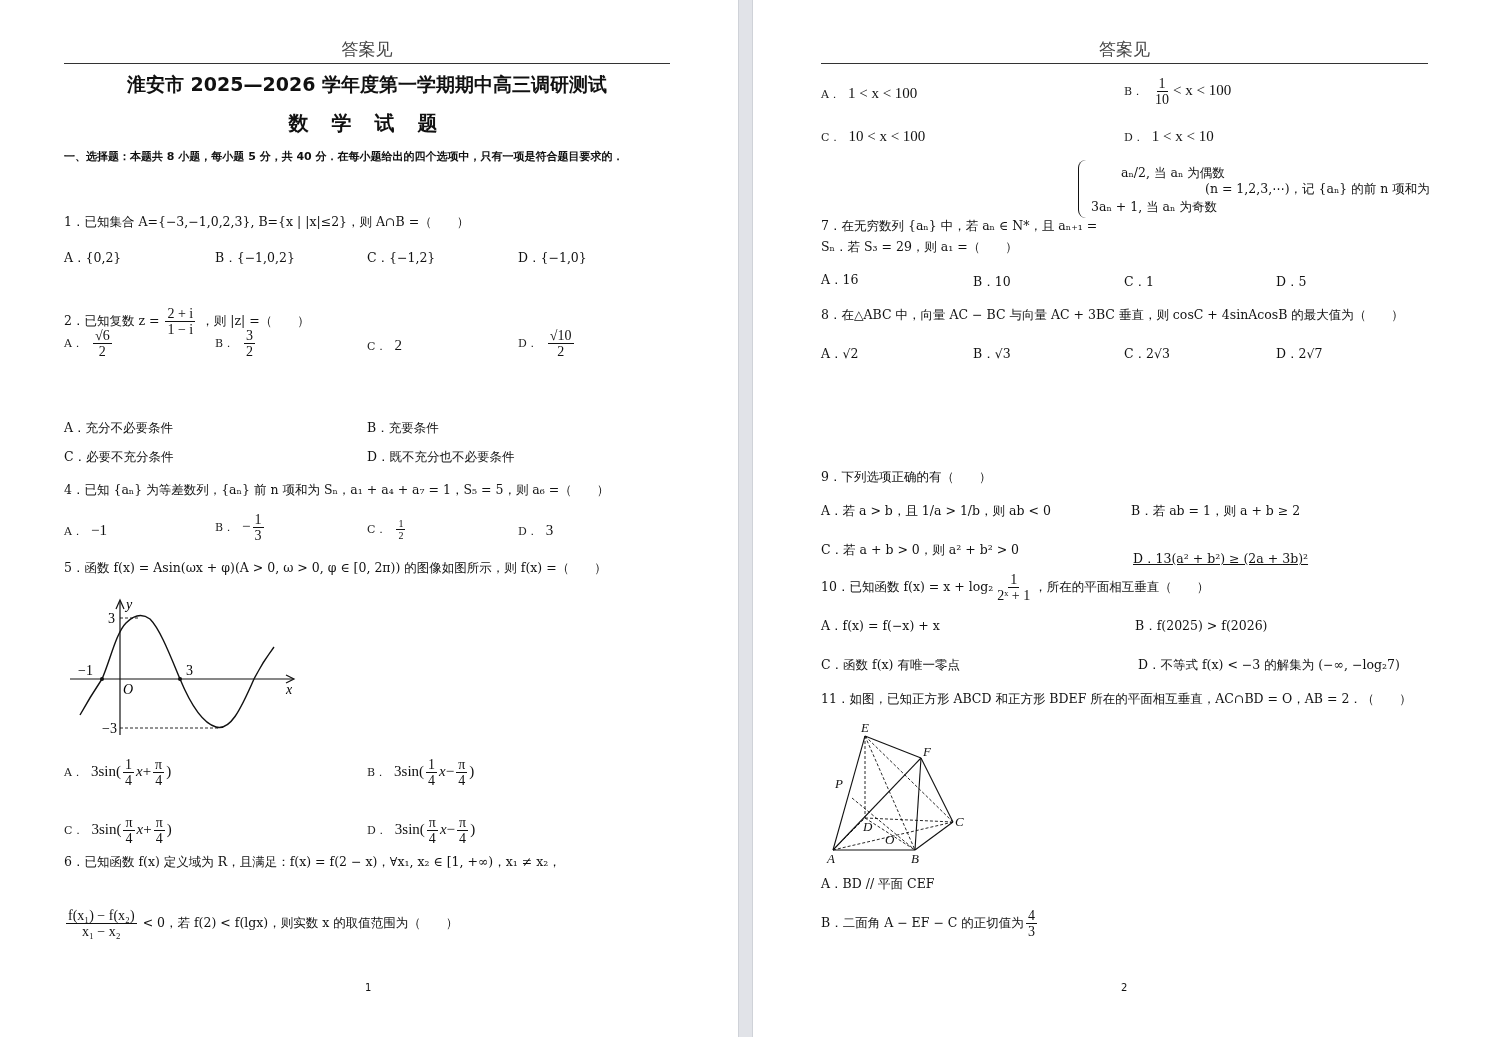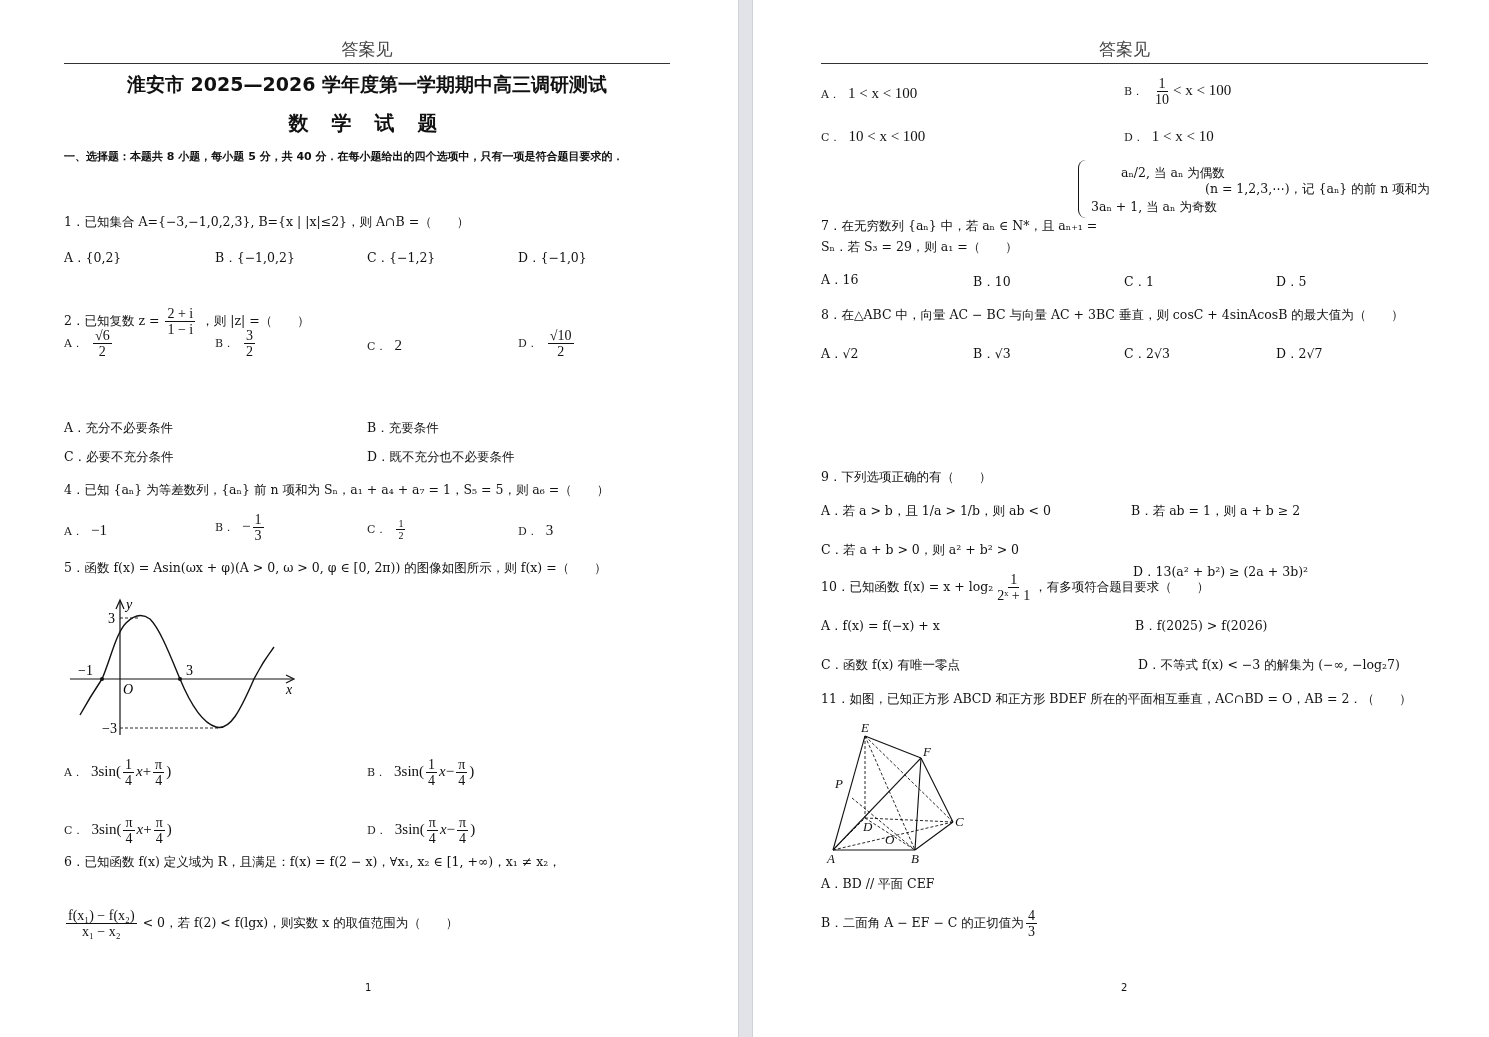--- a/index.html
+++ b/index.html
@@ -221,27 +221,27 @@
   <div class="opt" style="left:68px; top:346px;">A．√2</div>
   <div class="opt" style="left:220px; top:346px;">B．√3</div>
   <div class="opt" style="left:371px; top:346px;">C．2√3</div>
   <div class="opt" style="left:523px; top:346px;">D．2√7</div>
 
 
   <div class="q" style="left:68px; top:469px;">9．下列选项正确的有（　　）</div>
   <div class="opt" style="left:68px; top:503px;">A．若 a &gt; b，且 1/a &gt; 1/b，则 ab &lt; 0</div>
   <div class="opt" style="left:378px; top:503px;">B．若 ab = 1，则 a + b ≥ 2</div>
   <div class="opt" style="left:68px; top:542px;">C．若 a + b &gt; 0，则 a² + b² &gt; 0</div>
-  <div class="opt" style="left:380px; top:564px;">D．13(a² + b²) ≥ (2a + 3b)²</div>
+  <div class="opt" style="left:380px; top:551px;text-decoration:underline;">D．13(a² + b²) ≥ (2a + 3b)²</div>
 
   <div class="q" style="left:68px; top:572px;">
     <span>10．已知函数 f(x) = x + log₂</span><span class="frac">
         <span class="num">1</span>
         <span class="den">2ˣ + 1</span>
-      </span><span>，有多项符合题目要求（　　）</span>
+      </span><span>，所在的平面相互垂直（　　）</span>
   </div>
   <div class="opt" style="left:68px; top:618px;">A．f(x) = f(−x) + x</div>
   <div class="opt" style="left:382px; top:618px;">B．f(2025) &gt; f(2026)</div>
   <div class="opt" style="left:68px; top:657px;">C．函数 f(x) 有唯一零点</div>
   <div class="opt" style="left:385px; top:657px;">D．不等式 f(x) &lt; −3 的解集为 (−∞, −log₂7)</div>
 
   <div class="q" style="left:68px; top:691px;">11．如图，已知正方形 ABCD 和正方形 BDEF 所在的平面相互垂直，AC∩BD = O，AB = 2．（　　）</div>
 
   <svg style="position:absolute; left:72px; top:718px;" width="150" height="148" viewBox="0 0 150 148">
 

